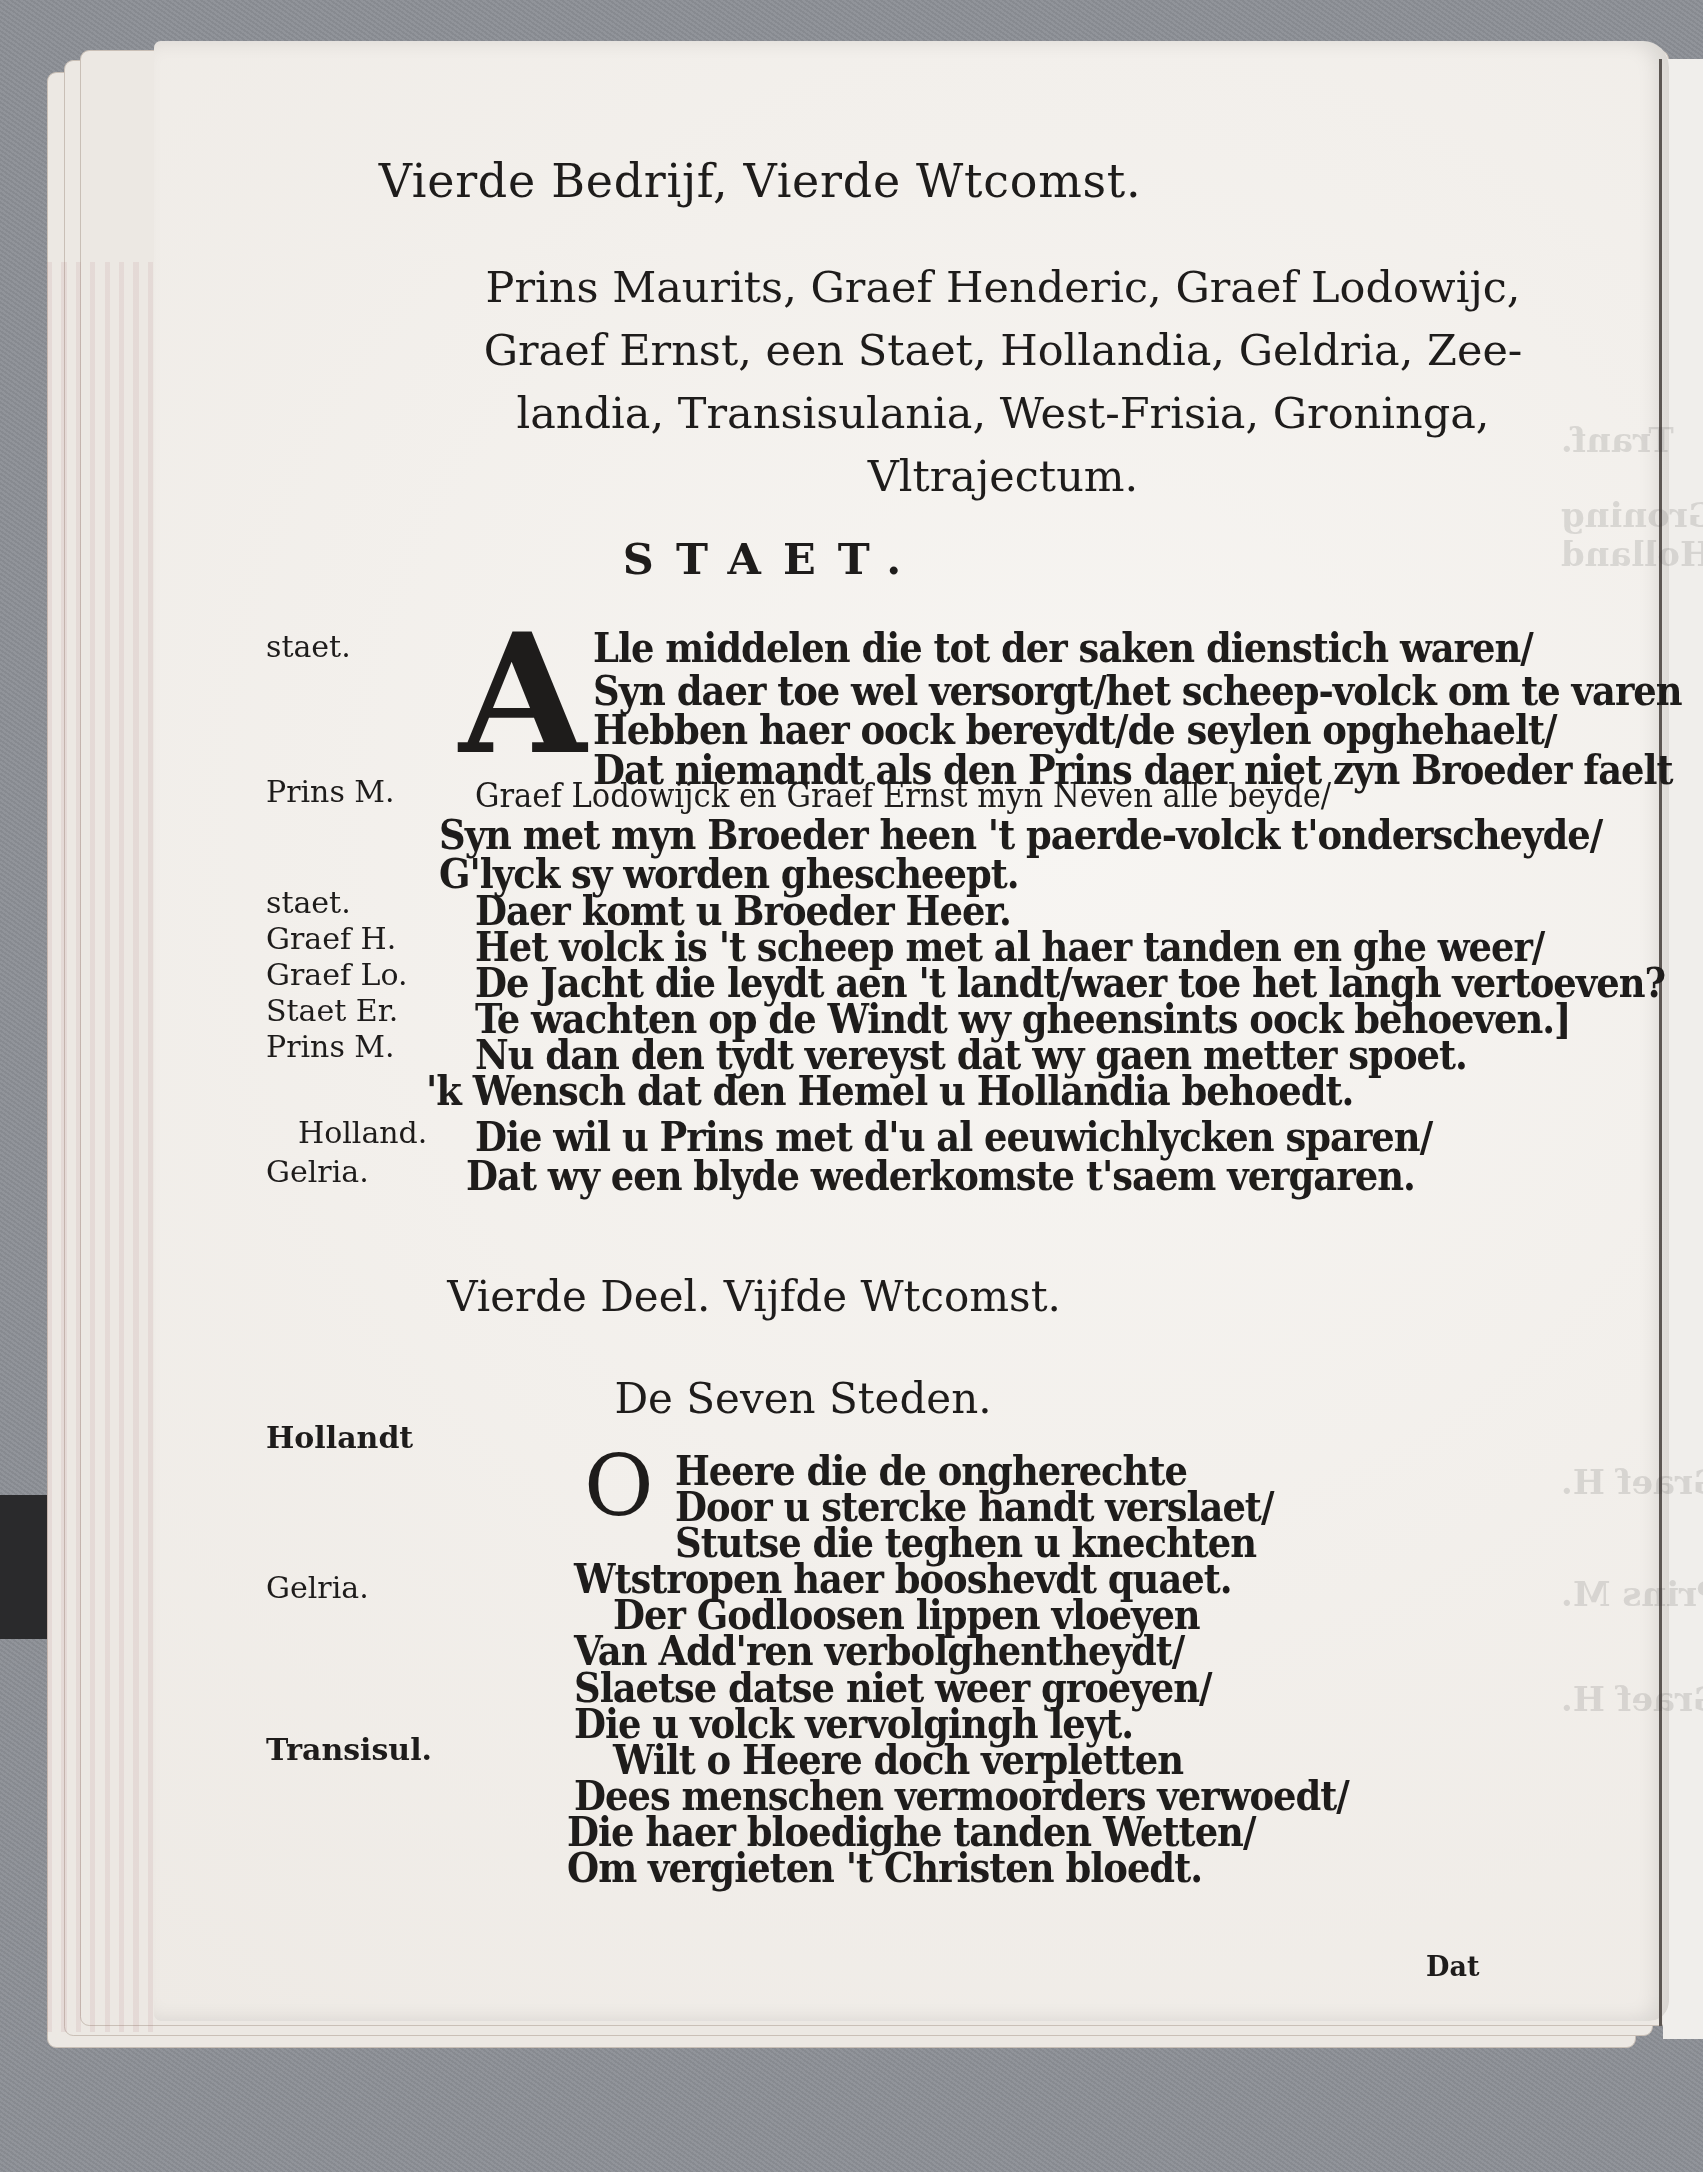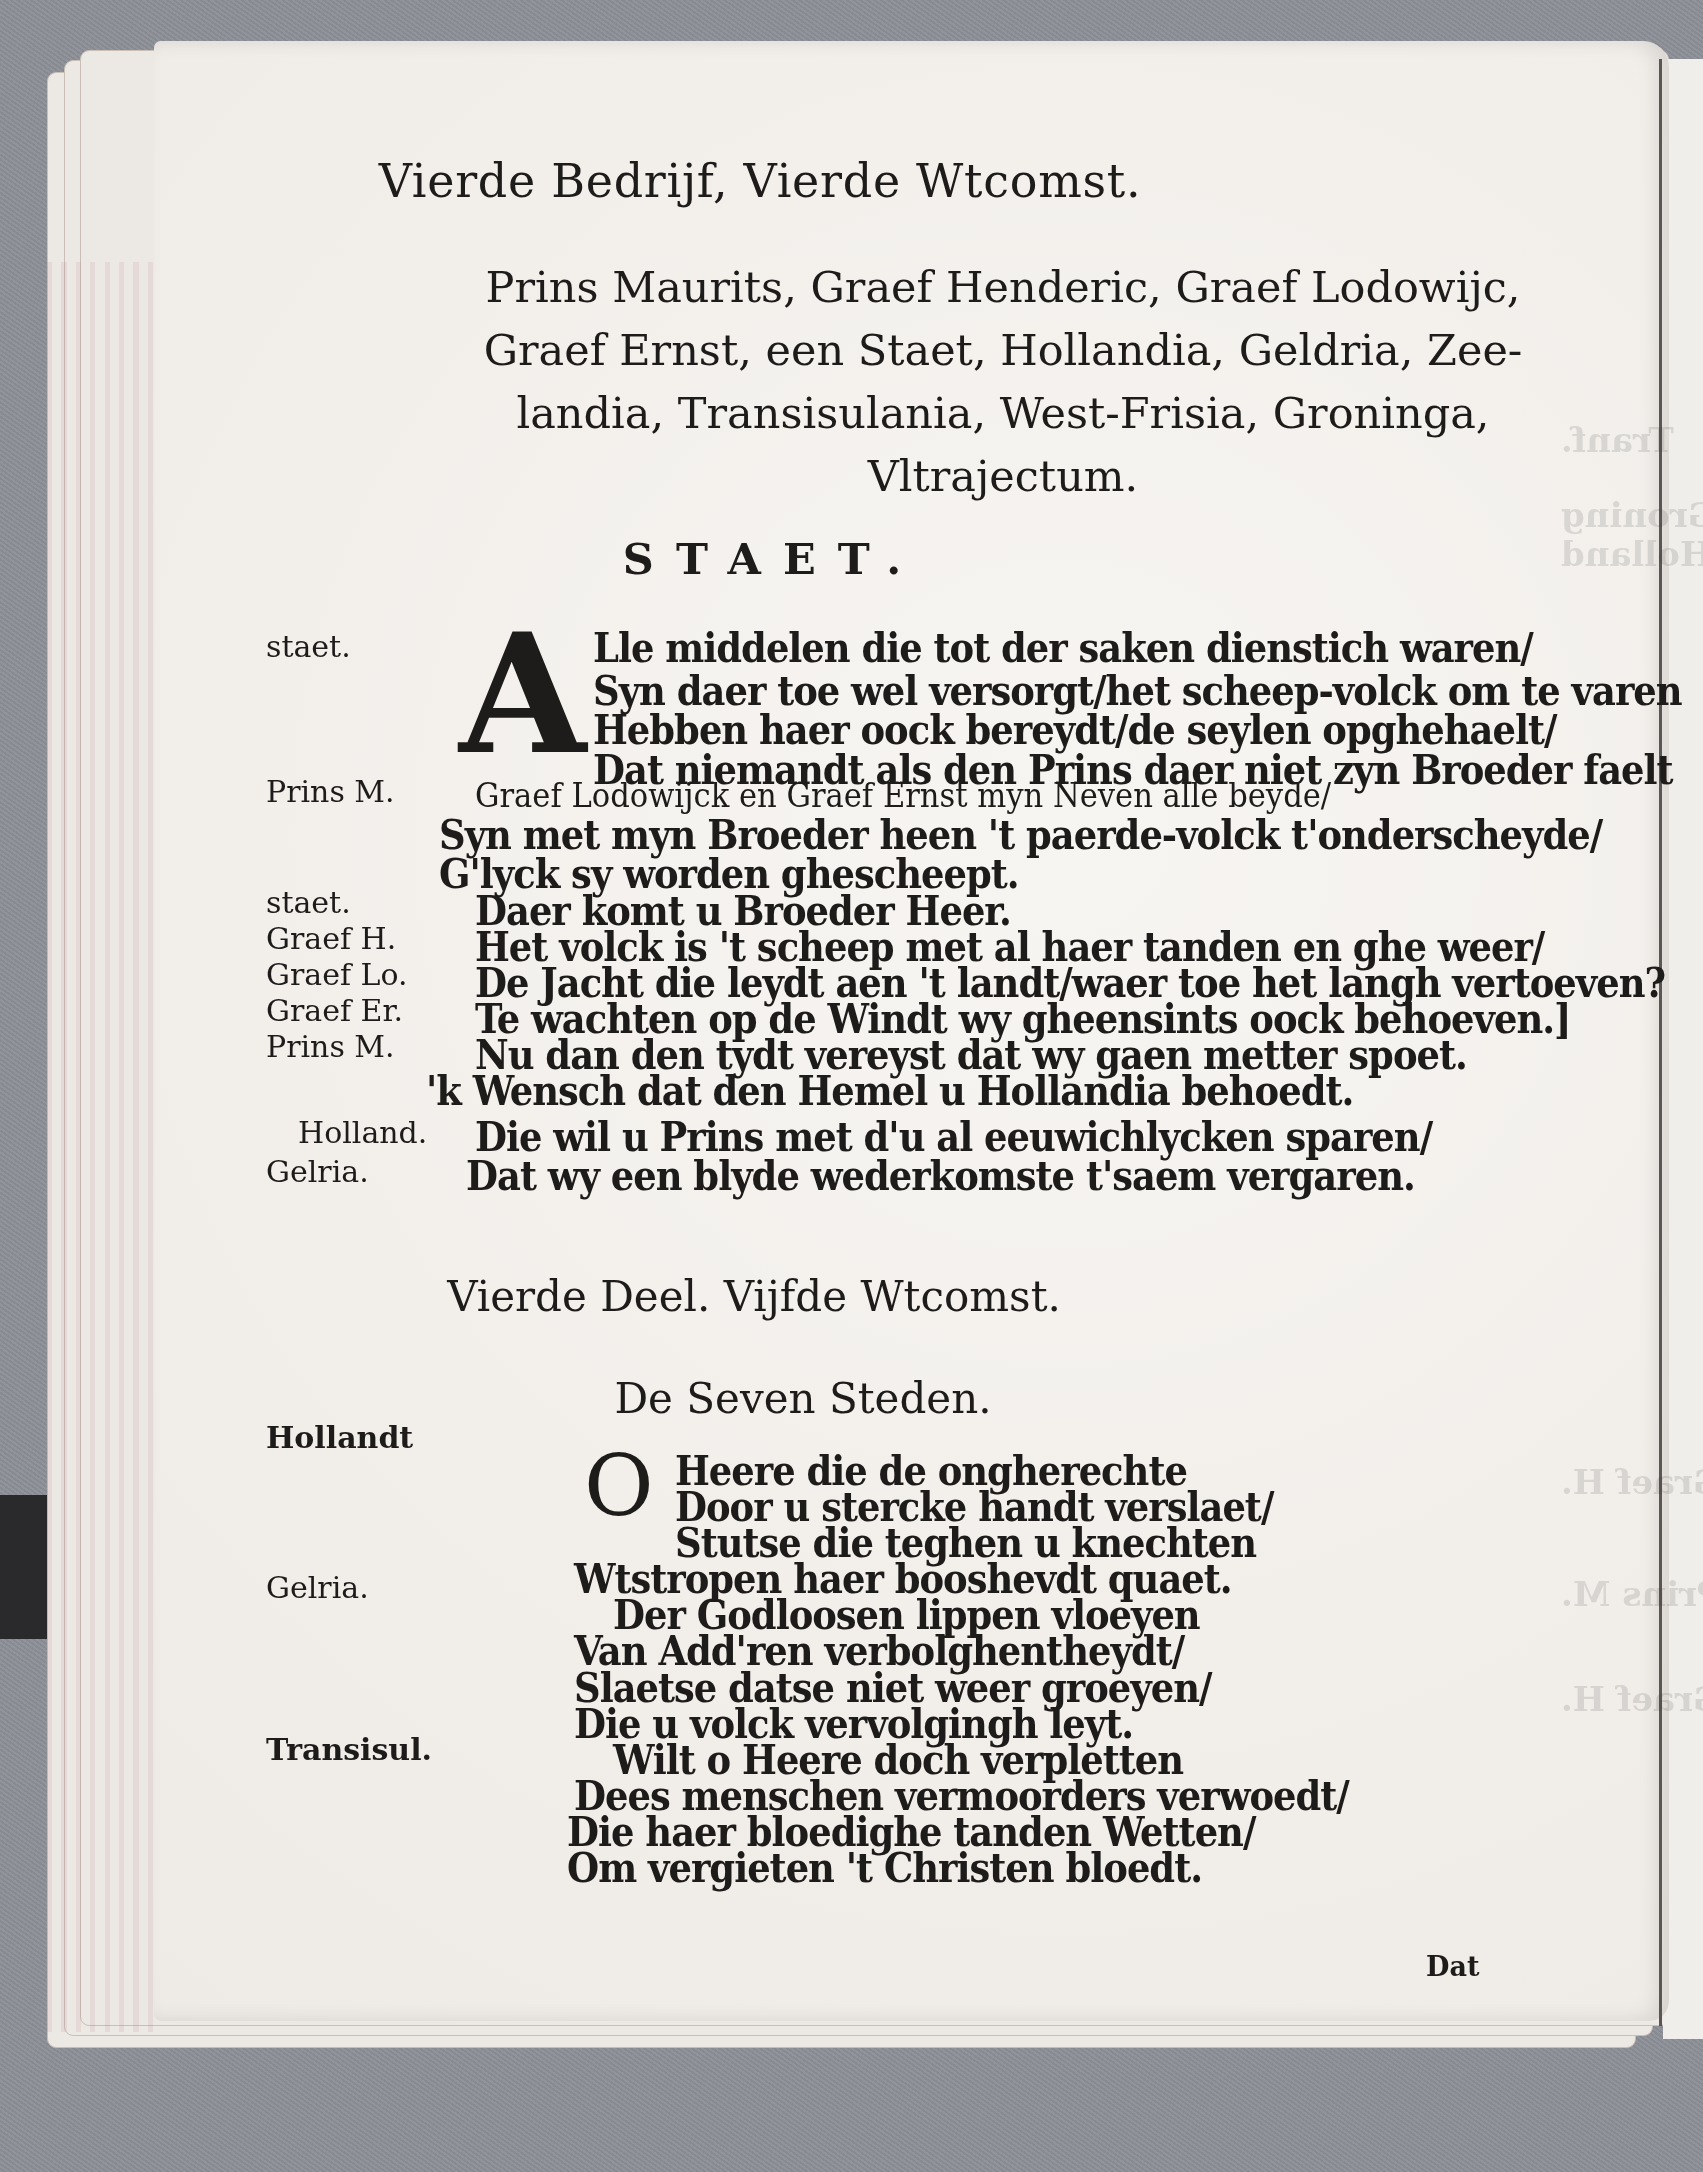--- a/index.html
+++ b/index.html
@@ -87,21 +87,21 @@
 
 <div class="speaker ink" style="top:885px;">staet.</div>
 <div class="line ink" style="left:475px;top:887px;">Daer komt u Broeder Heer.</div>
 
 <div class="speaker ink" style="top:921px;">Graef H.</div>
 <div class="line ink" style="left:475px;top:923px;">Het volck is 't scheep met al haer tanden en ghe weer/</div>
 
 <div class="speaker ink" style="top:957px;">Graef Lo.</div>
 <div class="line ink" style="left:475px;top:959px;">De Jacht die leydt aen 't landt/waer toe het langh vertoeven?</div>
 
-<div class="speaker ink" style="top:993px;">Graef Er.</div>
+<div class="speaker ink" style="top:993px;">Staet Er.</div>
 <div class="line ink" style="left:475px;top:995px;">Te wachten op de Windt wy gheensints oock behoeven.]</div>
 
 <div class="speaker ink" style="top:1029px;">Prins M.</div>
 <div class="line ink" style="left:475px;top:1031px;">Nu dan den tydt vereyst dat wy gaen metter spoet.</div>
 <div class="line ink" style="left:426px;top:1067px;">'k Wensch dat den Hemel u Hollandia behoedt.</div>
 
 <div class="speaker ink" style="top:1115px;margin-left:32px;">Holland.</div>
 <div class="line ink" style="left:475px;top:1113px;">Die wil u Prins met d'u al eeuwichlycken sparen/</div>
 
 <div class="speaker ink" style="top:1154px;">Gelria.</div>

